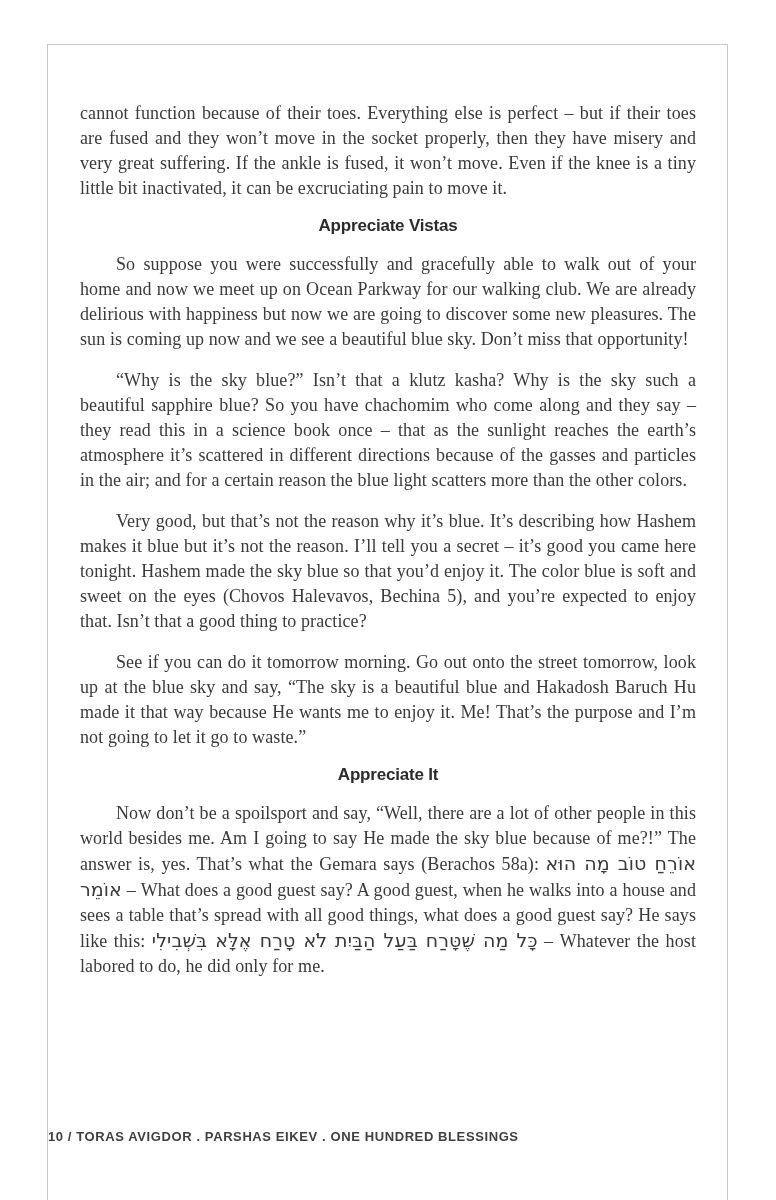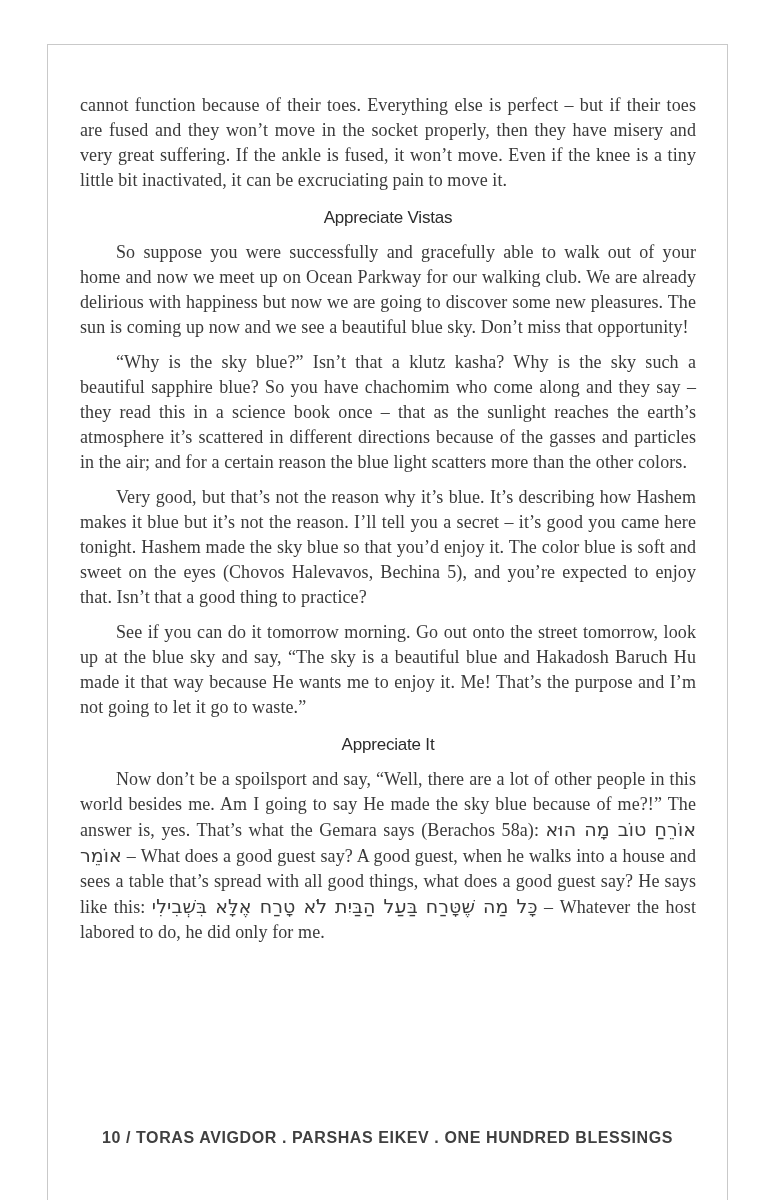--- a/index.html
+++ b/index.html
@@ -24,56 +24,55 @@
     width: 681px;
     height: 1170px;
     box-sizing: border-box;
     border: 1px solid var(--page-border, #c9c9c9);
     background: var(--page-bg, #ffffff);
   }
   .article {
     padding: 40px 31px 0 32px;
   }
   .paragraph {
-    margin: 8px 0 10px 0;
+    margin: 16px 0 10px 0;
     font-size: 18px;
     line-height: 25px;
     text-align: justify;
     color: var(--body-text, #3a3a3a);
     letter-spacing: 0.1px;
   }
   .paragraph.indent {
     text-indent: 36px;
   }
   .run-normal { font-style: normal; }
   .run-italic { }
   .run-hebrew {
     font-family: "DejaVu Sans", sans-serif;
     font-size: 19px;
     unicode-bidi: embed;
   }
   .heading {
     margin: 14px 0 12px 0;
     font-family: "Liberation Sans", sans-serif;
-    font-weight: 400;
+    font-weight: 700;
     font-size: 17px;
     line-height: 21px;
     text-align: center;
     color: var(--heading-text, #2b2b2b);
     letter-spacing: -0.2px;
   }
   .footer {
     position: absolute;
     left: 0;
     right: 0;
     top: 1084px;
-    text-align: center;
     font-family: "Liberation Sans", sans-serif;
     font-weight: 700;
-    font-size: 16px;
+    font-size: 13px;
     letter-spacing: 0.6px;
     color: var(--footer-text, #404040);
   }
 </style>
 </head>
 <body>
 
 <div class="viewport">
   <div class="page-frame">
     <article class="article" id="article">

